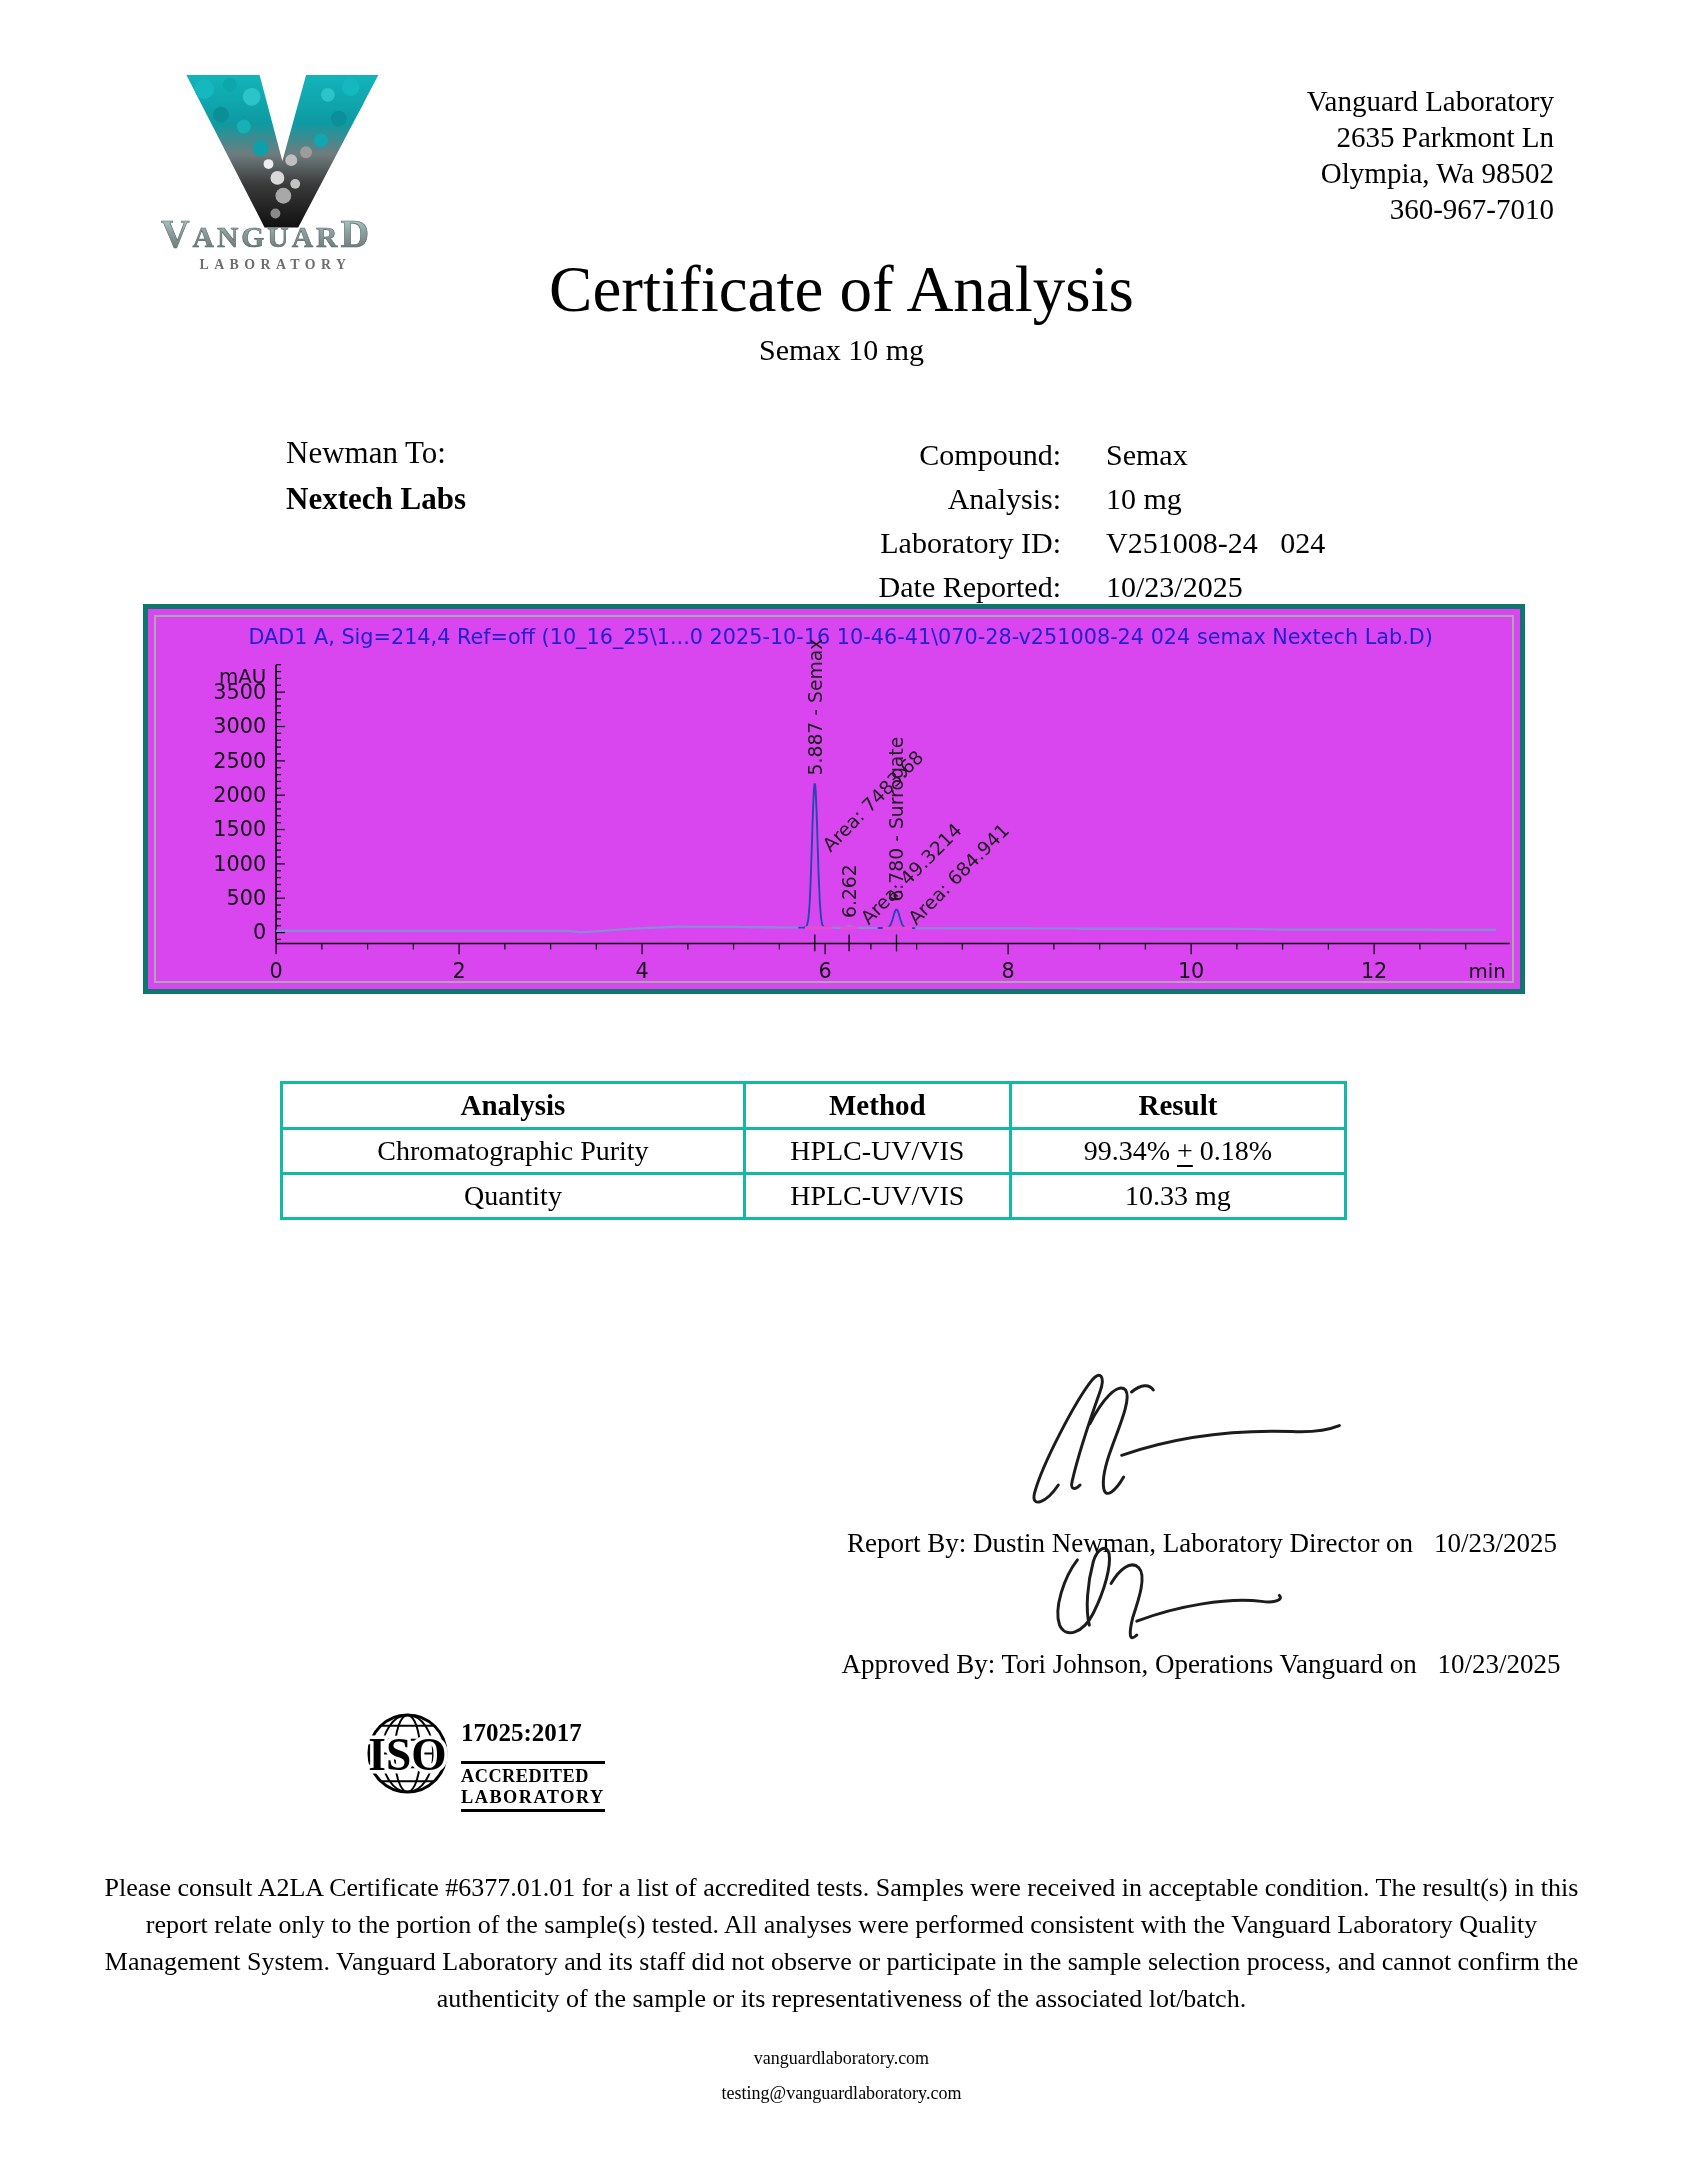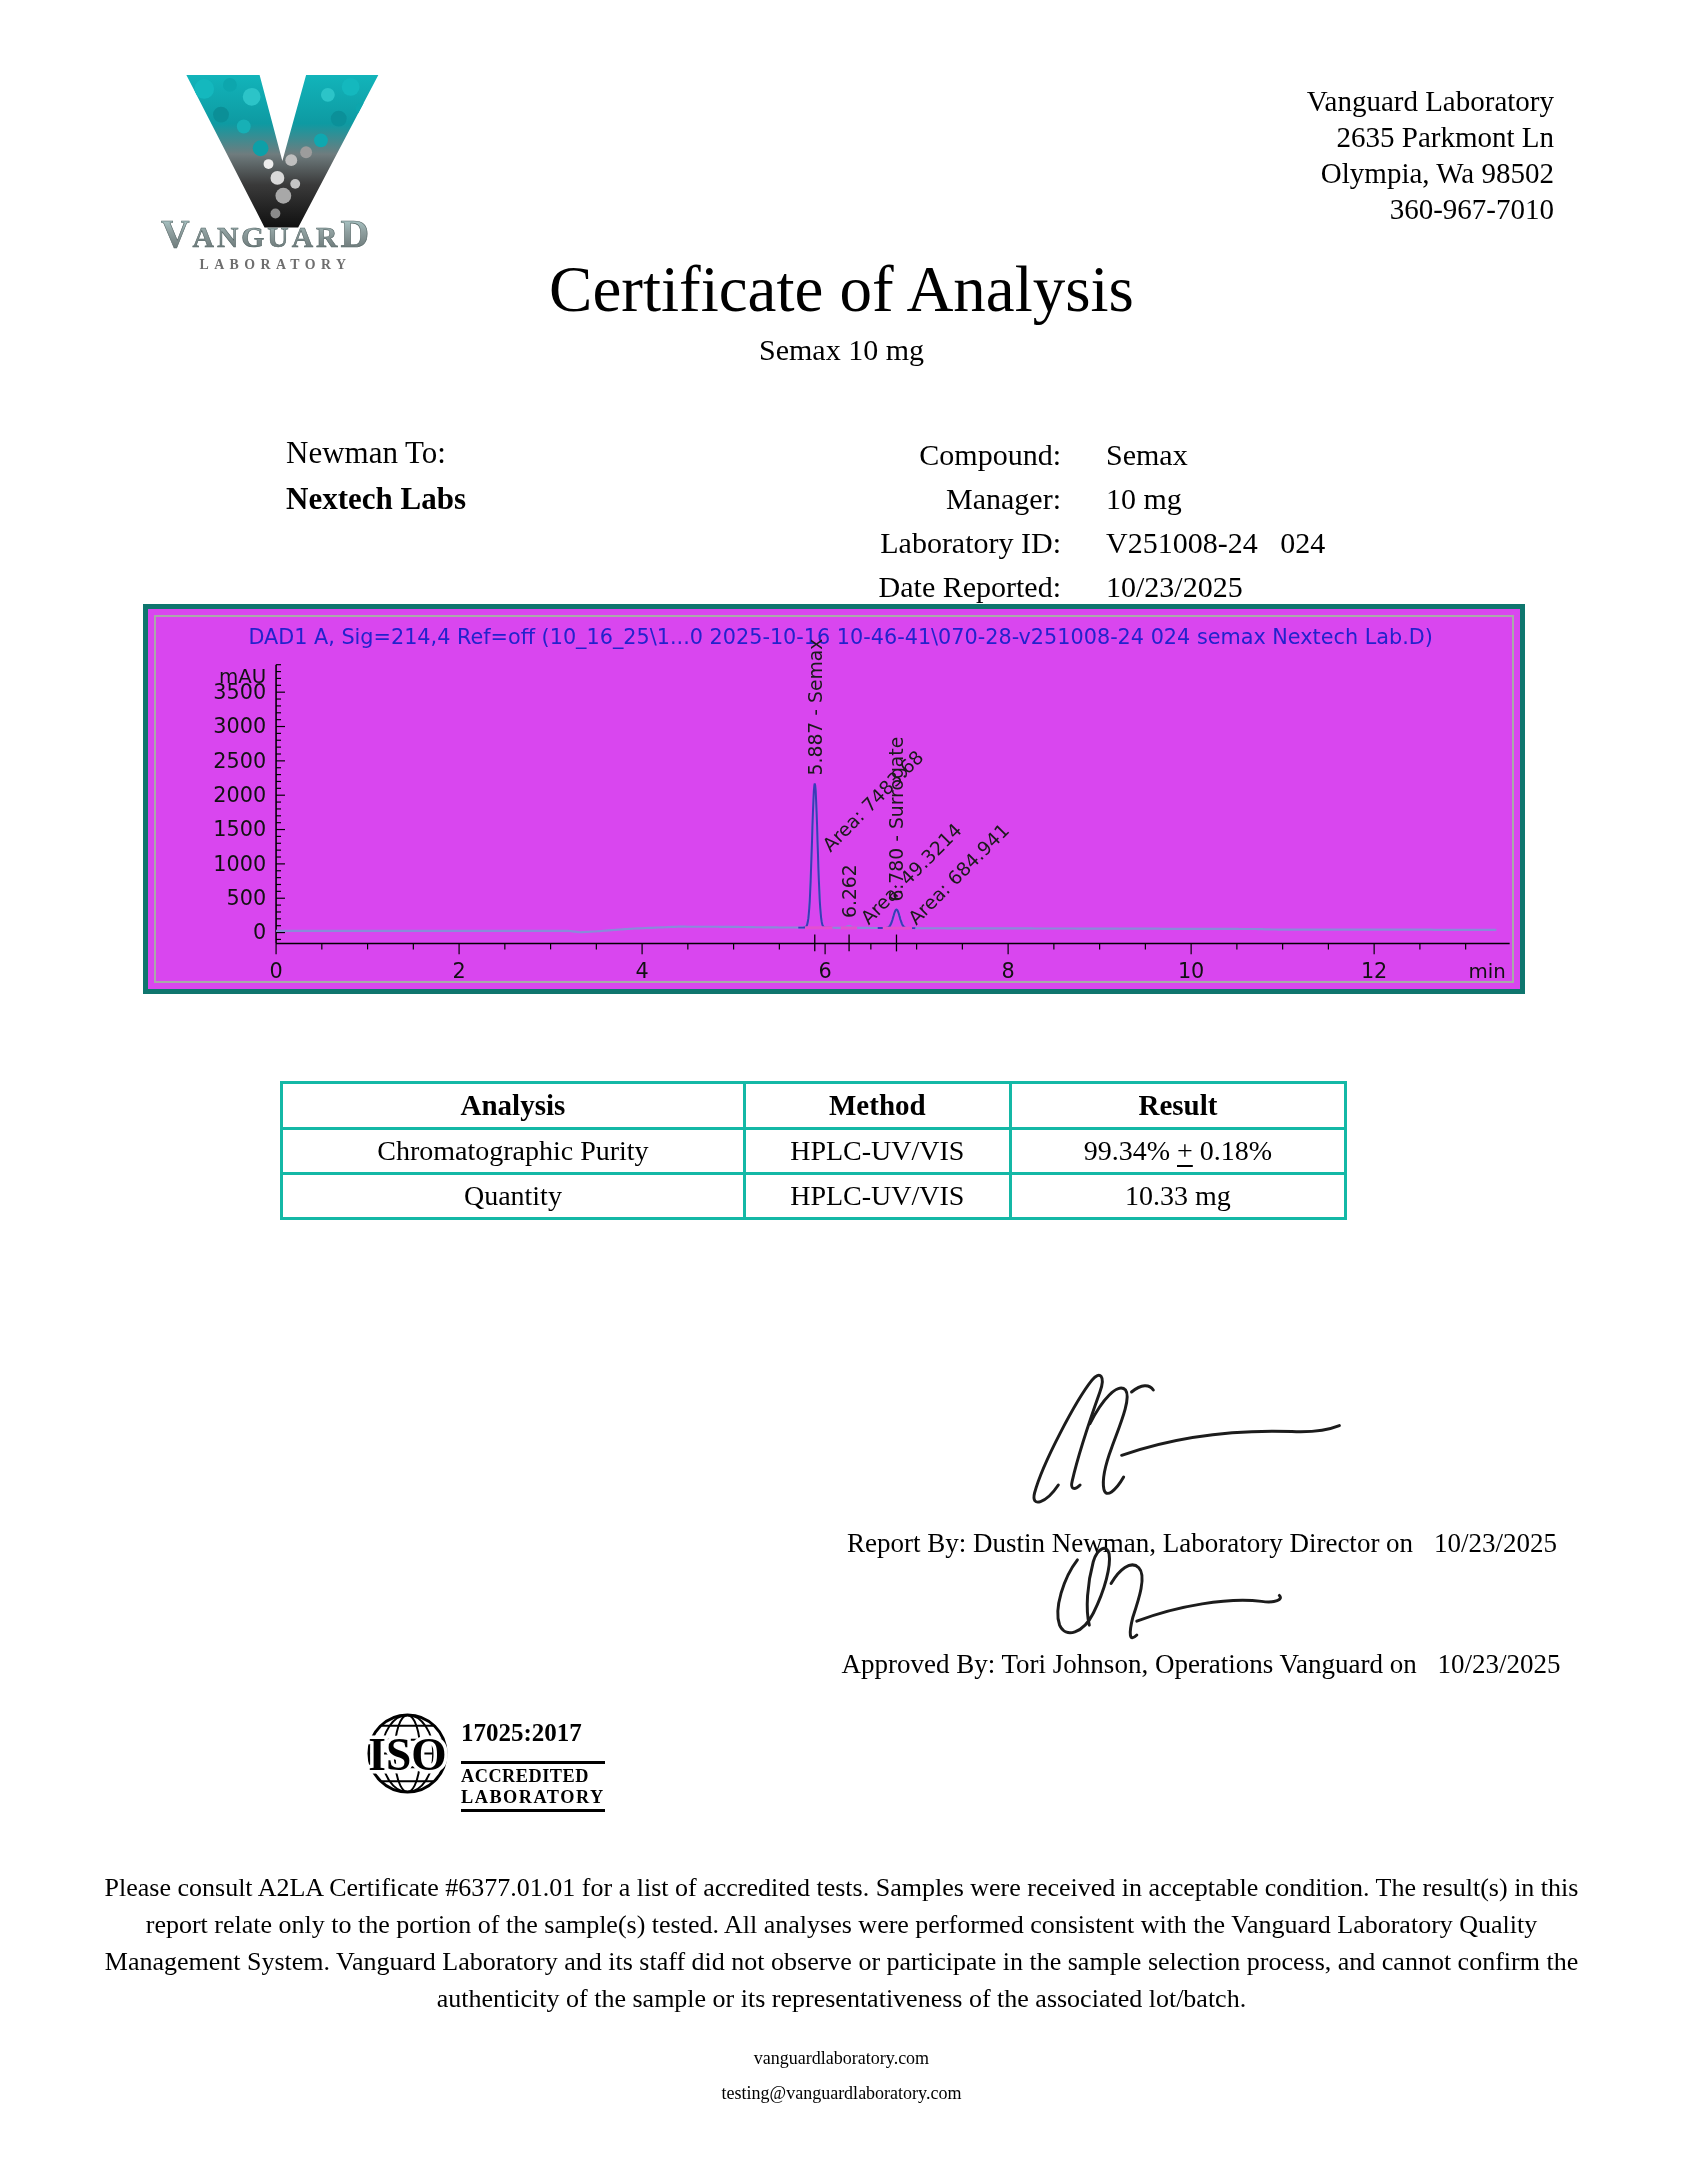--- a/index.html
+++ b/index.html
@@ -115,21 +115,21 @@
     <div>Newman To:</div>
     <div class="bold">Nextech Labs</div>
   </div>
 
   <div class="abs details">
     <div class="drow">
       <span class="dlabel">Compound:</span>
       <span class="dvalue">Semax</span>
     </div>
     <div class="drow">
-      <span class="dlabel">Manager:</span>
+      <span class="dlabel">Analysis:</span>
       <span class="dvalue">10 mg</span>
     </div>
     <div class="drow">
       <span class="dlabel">Laboratory ID:</span>
       <span class="dvalue">V251008-24   024</span>
     </div>
     <div class="drow">
       <span class="dlabel">Date Reported:</span>
       <span class="dvalue">10/23/2025</span>
     </div>

